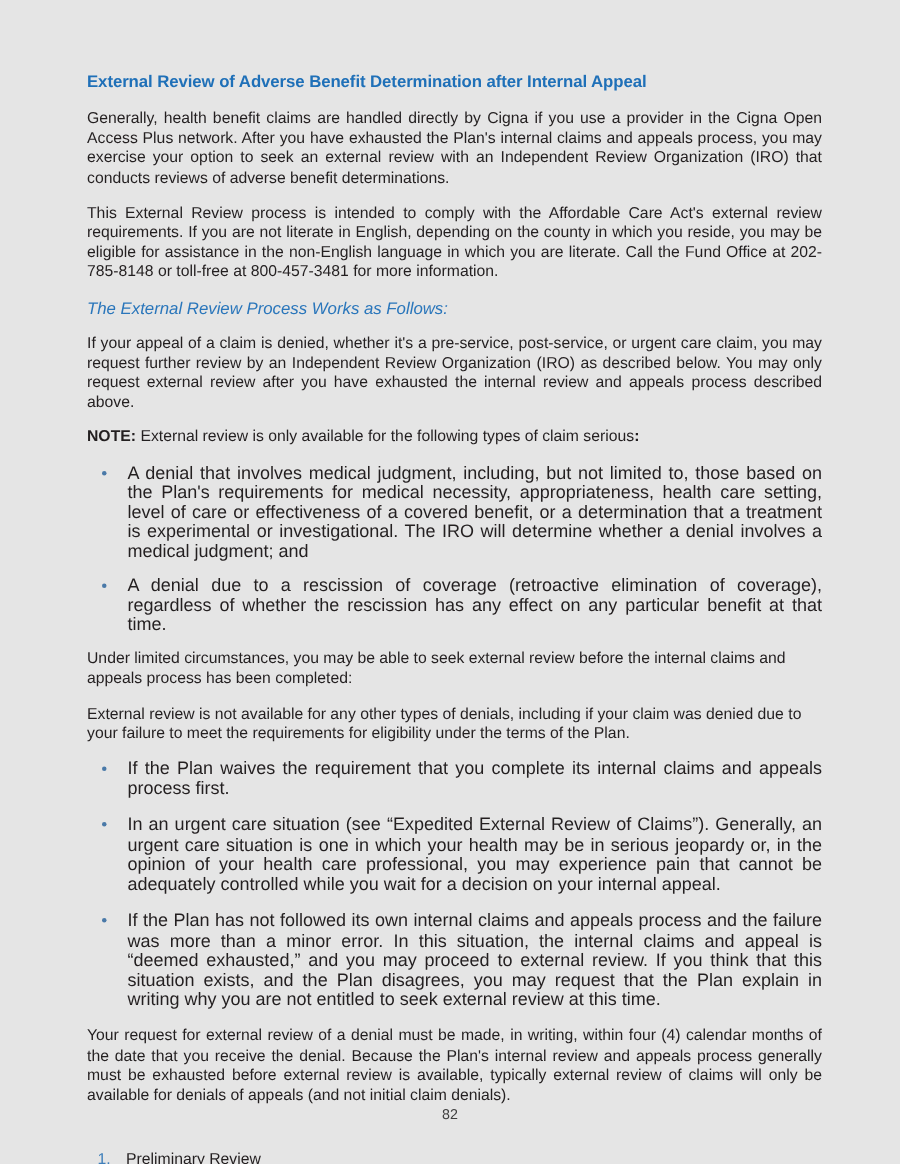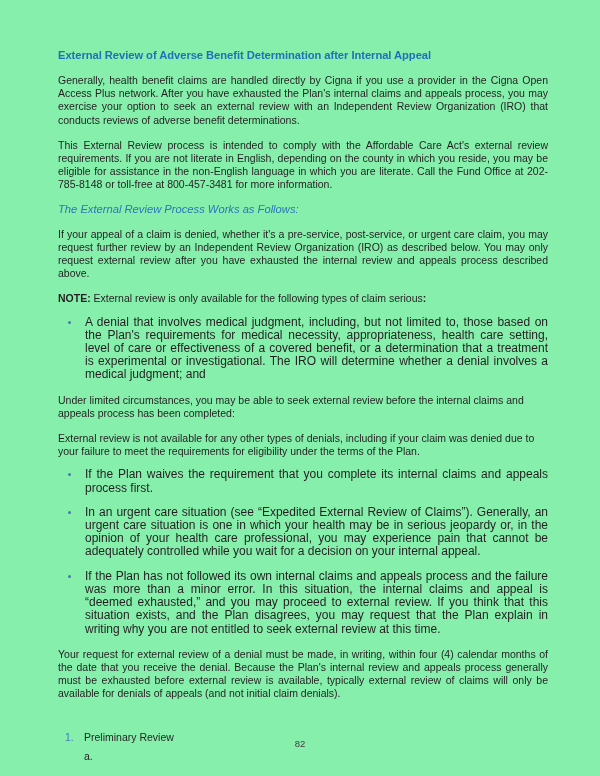--- a/index.html
+++ b/index.html
@@ -11,21 +11,21 @@
     width: 600px;
     height: 776px;
     font-family: "Liberation Sans", sans-serif;
     color: #231f20;
     -webkit-font-smoothing: antialiased;
   }
   .page {
     position: relative;
     width: 600px;
     height: 776px;
-    background: #86efac;
+    background: #e5e5e5;
     box-sizing: border-box;
     padding: 48px 52px 0 58px;
   }
   .content {
     width: 490px;
   }
   h1.section-title {
     font-size: 11.2px;
     line-height: 14px;
     font-weight: bold;
@@ -37,21 +37,21 @@
     font-size: 11.2px;
     line-height: 14px;
     font-weight: normal;
     font-style: italic;
     color: #2a76bb;
     margin: 0 0 10px 0;
   }
   p.body-text {
     font-size: 10.5px;
     line-height: 13.2px;
-    margin: 12px 0 10px 0;
+    margin: 1px 0 10px 0;
     text-align: justify;
     color: #231f20;
   }
   p.body-text.last-left {
     text-align: left;
   }
   .note-label {
     font-weight: bold;
   }
   ul.bullets {
@@ -150,20 +150,24 @@
     <h2 class="sub-title">The External Review Process Works as Follows:</h2>
 
     <p class="body-text">If your appeal of a claim is denied, whether it's a pre-service, post-service, or urgent care claim, you may request further review by an Independent Review Organization (IRO) as described below. You may only request external review after you have exhausted the internal review and appeals process described above.</p>
 
     <p class="body-text last-left"><span class="note-label">NOTE:</span><span> External review is only available for the following types of claim serious</span><span class="note-label">:</span></p>
 
     <ul class="bullets">
       <li>
         <span class="dot"></span>
         <span>A denial that involves medical judgment, including, but not limited to, those based on the Plan's requirements for medical necessity, appropriateness, health care setting, level of care or effectiveness of a covered benefit, or a determination that a treatment is experimental or investigational. The IRO will determine whether a denial involves a medical judgment; and</span>
+      </li>
+      <li>
+        <span class="dot"></span>
+        <span>A denial due to a rescission of coverage (retroactive elimination of coverage), regardless of whether the rescission has any effect on any particular benefit at that time.</span>
       </li>
     </ul>
 
     <p class="body-text last-left">Under limited circumstances, you may be able to seek external review before the internal claims and appeals process has been completed:</p>
 
     <p class="body-text last-left">External review is not available for any other types of denials, including if your claim was denied due to your failure to meet the requirements for eligibility under the terms of the Plan.</p>
 
     <ul class="bullets tight">
       <li>
         <span class="dot"></span>

